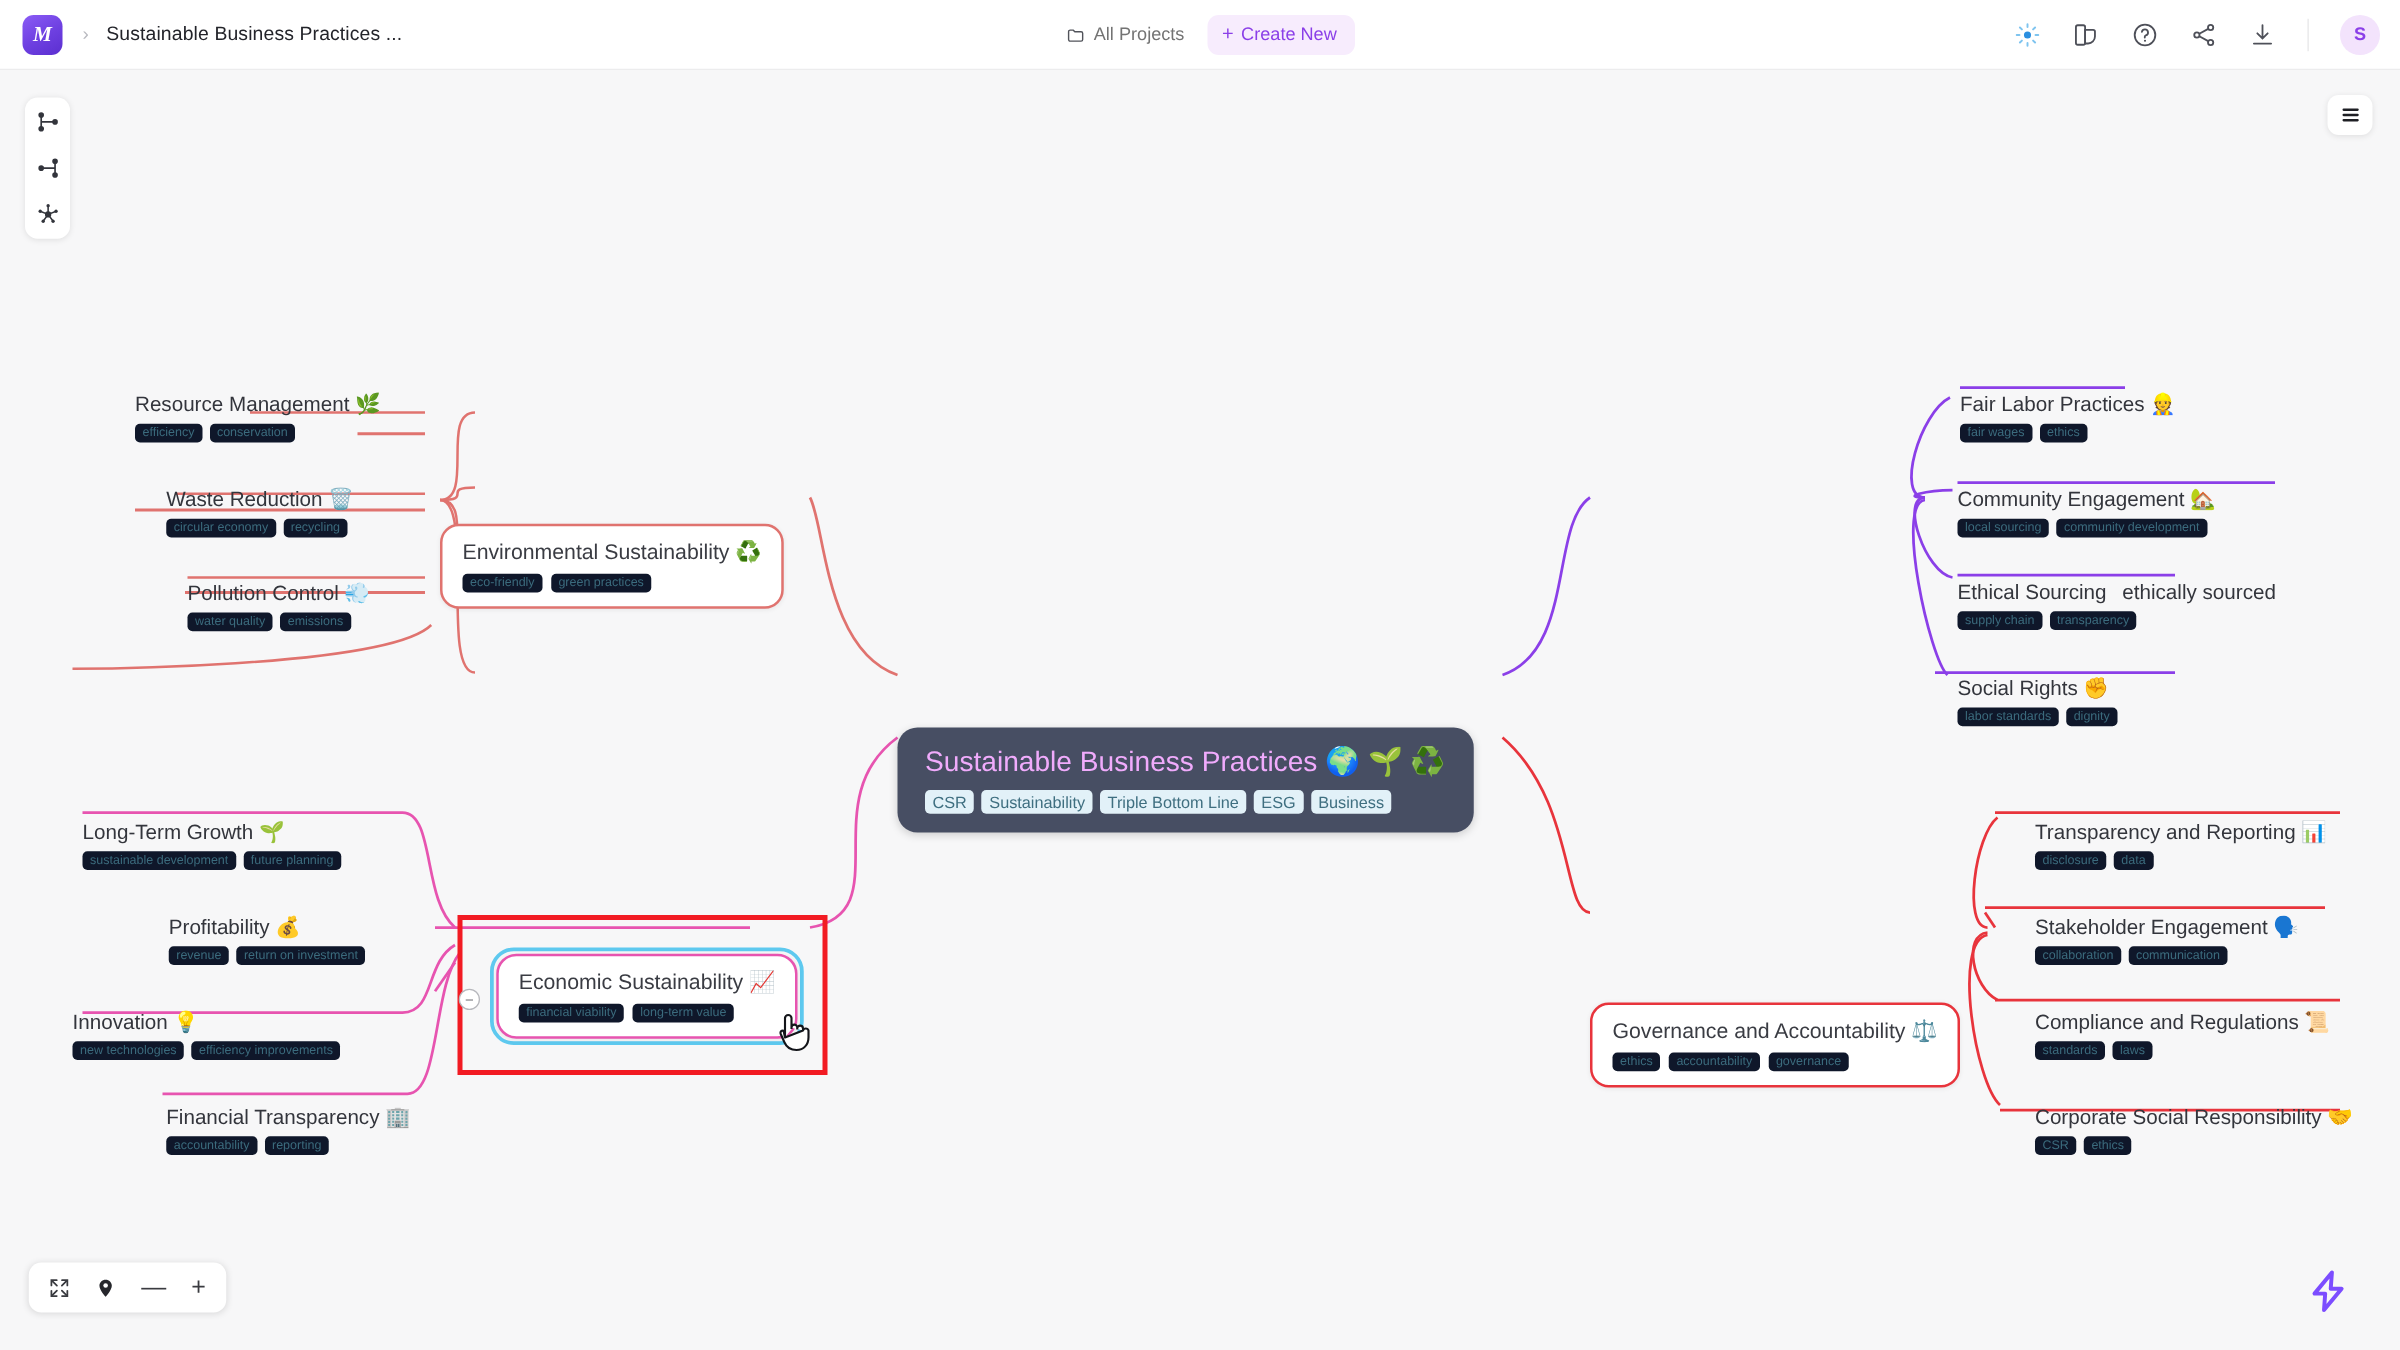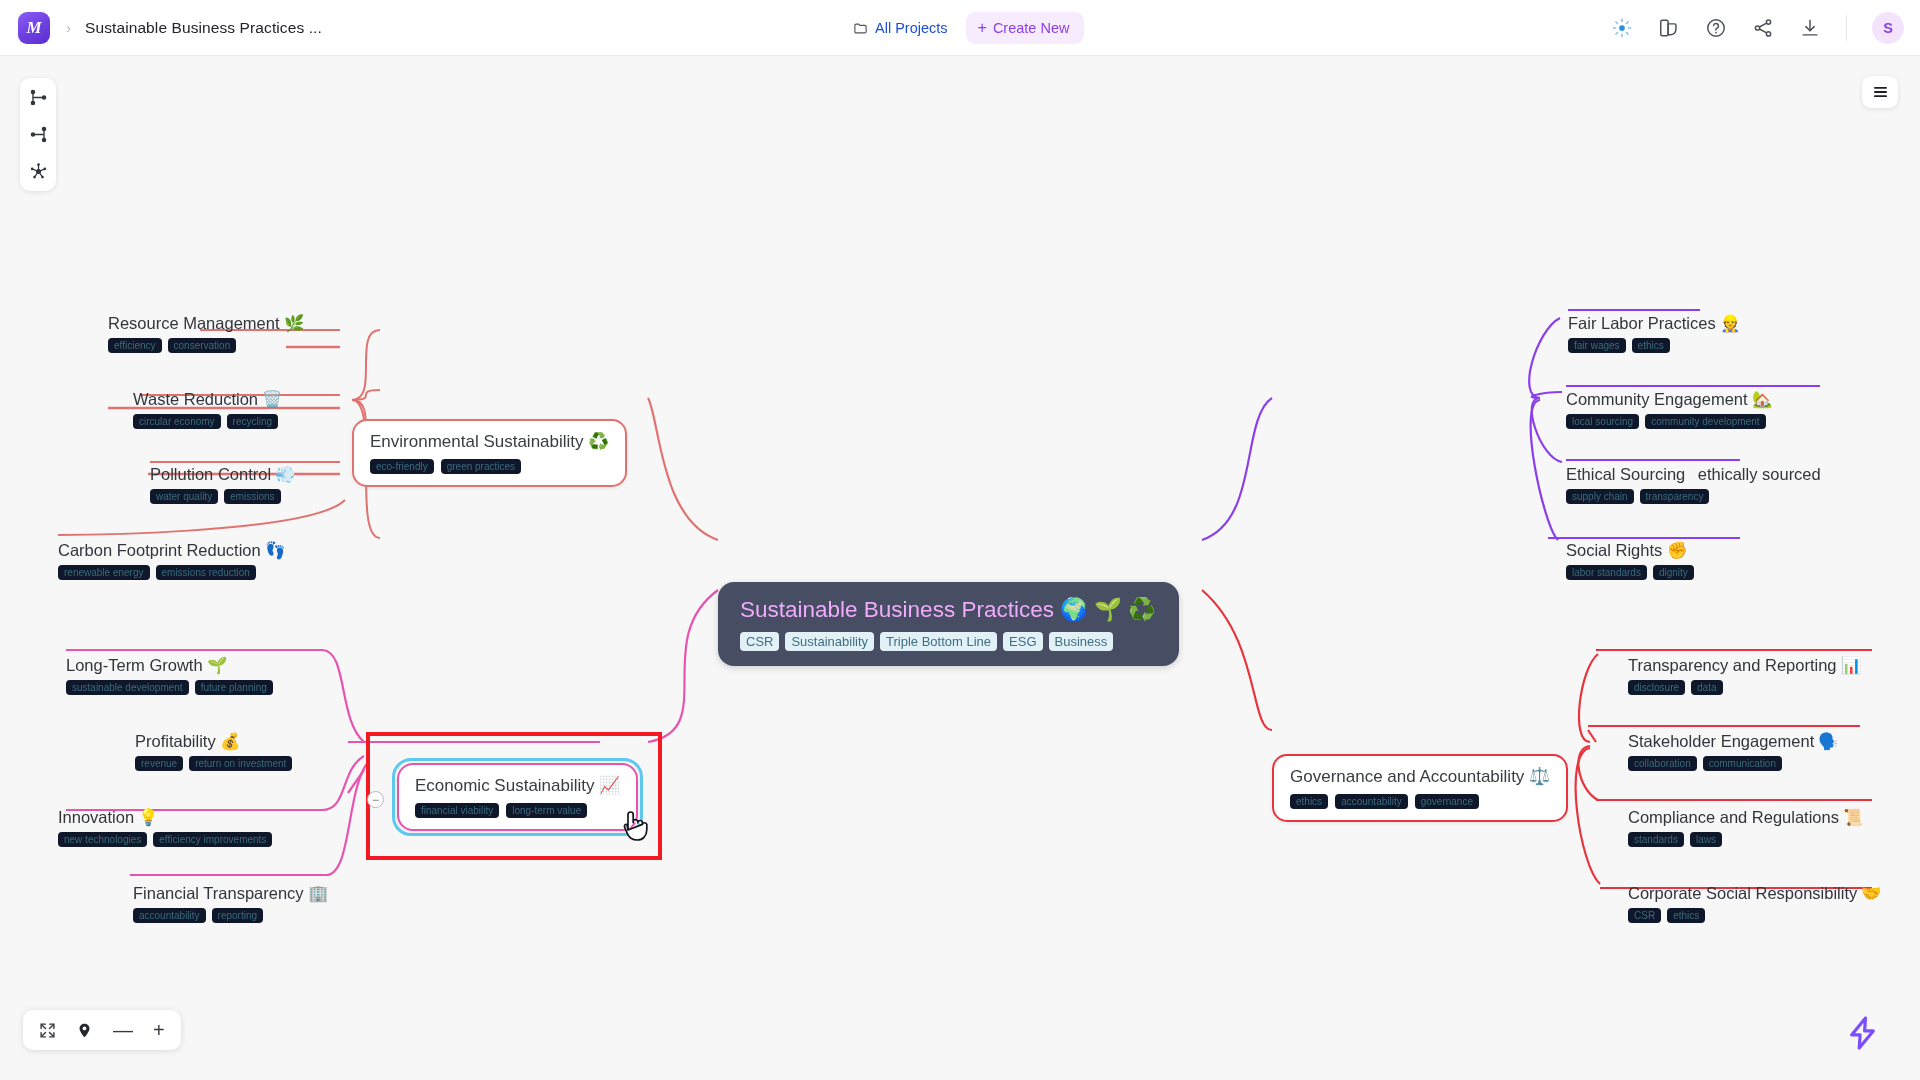--- a/index.html
+++ b/index.html
@@ -30,21 +30,21 @@
   }
   .crumb-sep { margin: 0 14px 0 16px; color: #b9bac0; font-size: 15px; }
   .crumb-title { font-size: 15.5px; color: #23242a; letter-spacing: .1px; }
 
   .header-center {
     position: absolute; left: 845px; top: 0; height: 56px;
     display: flex; align-items: center; gap: 10px;
   }
   .all-projects {
     display: flex; align-items: center; gap: 7px;
-    font-size: 14.5px; color: #1d4ed8; padding: 5px 8px;
+    font-size: 14.5px; color: #737373; padding: 5px 8px;
     border-radius: 7px; cursor: pointer;
   }
   .create-new {
     display: flex; align-items: center; gap: 6px;
     background: #f7ecfd; color: #8b3fe8;
     font-size: 14.5px; border-radius: 9px;
     padding: 8px 15px 8px 12px; cursor: pointer;
   }
   .create-new .plus { font-size: 16px; line-height: 1; }
 
@@ -356,27 +356,20 @@
     </div>
 
     <div class="leaf" style="left:150px; top:409px;">
       <div class="leaf-title">Pollution Control 💨</div>
       <div class="tags">
         <span class="tag">water quality</span>
         <span class="tag">emissions</span>
       </div>
     </div>
 
-    <div class="leaf" style="left:58px; top:485px;">
-      <div class="leaf-title">Carbon Footprint Reduction 👣</div>
-      <div class="tags">
-        <span class="tag">renewable energy</span>
-        <span class="tag">emissions reduction</span>
-      </div>
-    </div>
 
     <div class="sel-outer" style="left:366px; top:676px; width:296px; height:128px;"></div>
 
     <div class="sel-ring" style="position:absolute; left:392px; top:702px;">
       <div class="branch" style="border-color:#e754b0; border-radius:16px;">
         <div class="branch-title">Economic Sustainability 📈</div>
         <div class="tags">
           <span class="tag">financial viability</span>
           <span class="tag">long-term value</span>
         </div>
@@ -450,21 +443,21 @@
     </div>
 
     <div class="leaf" style="left:1566px; top:485px;">
       <div class="leaf-title">Social Rights ✊</div>
       <div class="tags">
         <span class="tag">labor standards</span>
         <span class="tag">dignity</span>
       </div>
     </div>
 
-    <div class="node branch" style="left:1272px; top:698px; border-color:#e8343c;padding-left:16px;">
+    <div class="node branch" style="left:1272px; top:746px; border-color:#e8343c;padding-left:16px;">
       <div class="branch-title">Governance and Accountability ⚖️</div>
       <div class="tags">
         <span class="tag">ethics</span>
         <span class="tag">accountability</span>
         <span class="tag">governance</span>
       </div>
     </div>
 
     <div class="leaf" style="left:1628px; top:676px;">
       <div class="leaf-title">Stakeholder Engagement 🗣️</div>

